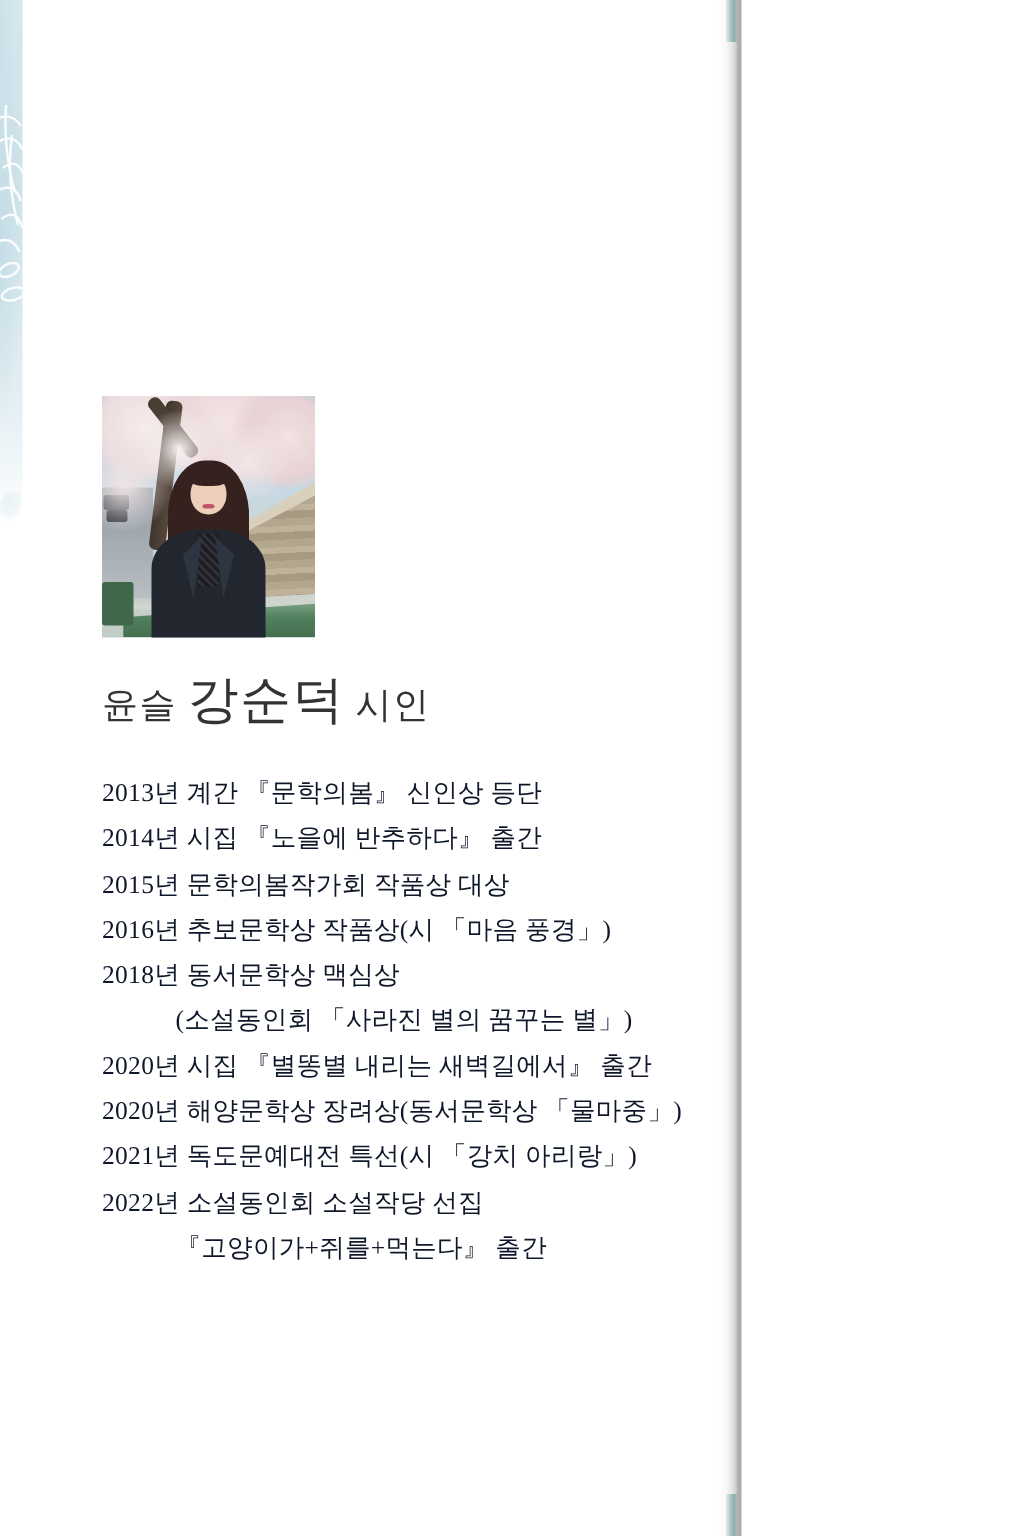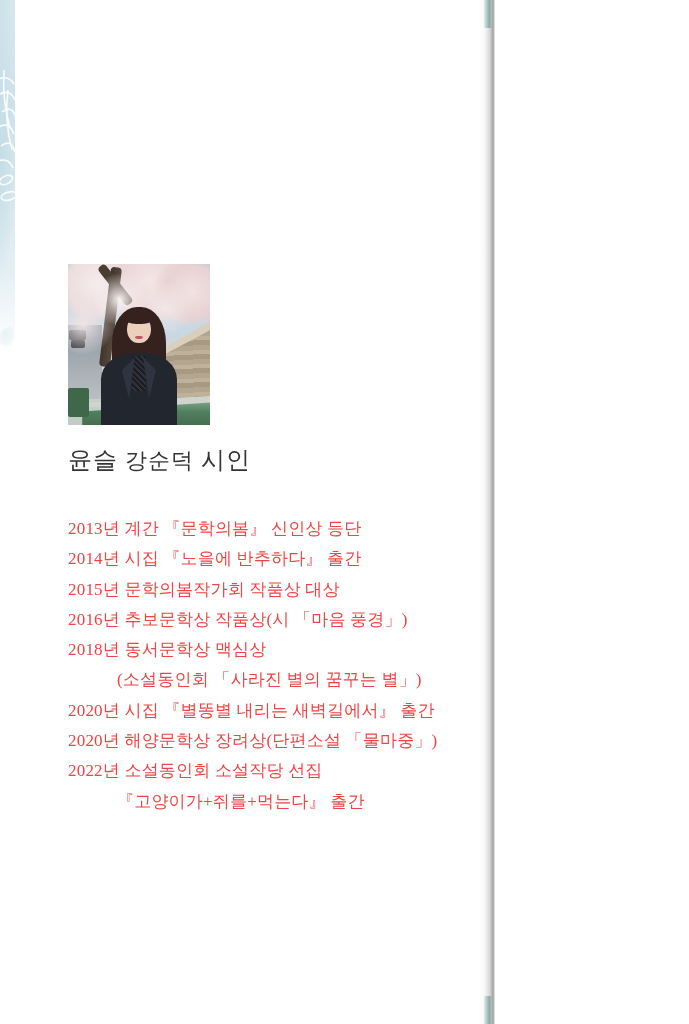--- a/index.html
+++ b/index.html
@@ -86,25 +86,25 @@
   .ph-lapel-r{left:53%;top:58%;width:9%;height:26%;background:#2e3440;
     clip-path:polygon(0 0,100% 30%,45% 100%);}
   .ph-shirt{left:45%;top:57%;width:10%;height:22%;
     background:repeating-linear-gradient(45deg,#1a1d24 0 2px,#33303a 2px 4px);}
 
   
   .author-title{
     position:absolute;left:68px;top:444px;width:400px;
     font-size:24px;letter-spacing:1px;color:#333;white-space:nowrap;
   }
-  .author-title .name{font-size:22px;}
+  .author-title .name{font-size:34px;}
 
   .bio-list{
     position:absolute;left:68px;top:514px;width:405px;
-    font-size:17px;color:#ef4444;
+    font-size:17px;color:#0f172a;
   }
   .bio-line{height:30.3px;line-height:30.3px;white-space:nowrap;letter-spacing:0.2px;}
   .bio-line.indent{padding-left:49px;}
 </style>
 </head>
 <body>
 
 <div class="deco-strip">
   <svg width="15" height="345" viewBox="0 0 15 345">
     <g fill="none" stroke="#ffffff" stroke-width="1.6" opacity="0.9">
@@ -160,16 +160,17 @@
 </div>
 
 <div class="bio-list">
     <div class="bio-line">2013년 계간 『문학의봄』 신인상 등단</div>
     <div class="bio-line">2014년 시집 『노을에 반추하다』 출간</div>
     <div class="bio-line">2015년 문학의봄작가회 작품상 대상</div>
     <div class="bio-line">2016년 추보문학상 작품상(시 「마음 풍경」)</div>
     <div class="bio-line">2018년 동서문학상 맥심상</div>
     <div class="bio-line indent">(소설동인회 「사라진 별의 꿈꾸는 별」)</div>
     <div class="bio-line">2020년 시집 『별똥별 내리는 새벽길에서』 출간</div>
-    <div class="bio-line">2020년 해양문학상 장려상(단편소설 「물마중」)</div>
+    <div class="bio-line">2020년 해양문학상 장려상(동서문학상 「물마중」)</div>
+    <div class="bio-line">2021년 독도문예대전 특선(시 「강치 아리랑」)</div>
     <div class="bio-line">2022년 소설동인회 소설작당 선집</div>
     <div class="bio-line indent">『고양이가+쥐를+먹는다』 출간</div>
   </div>
 
 </body></html>

